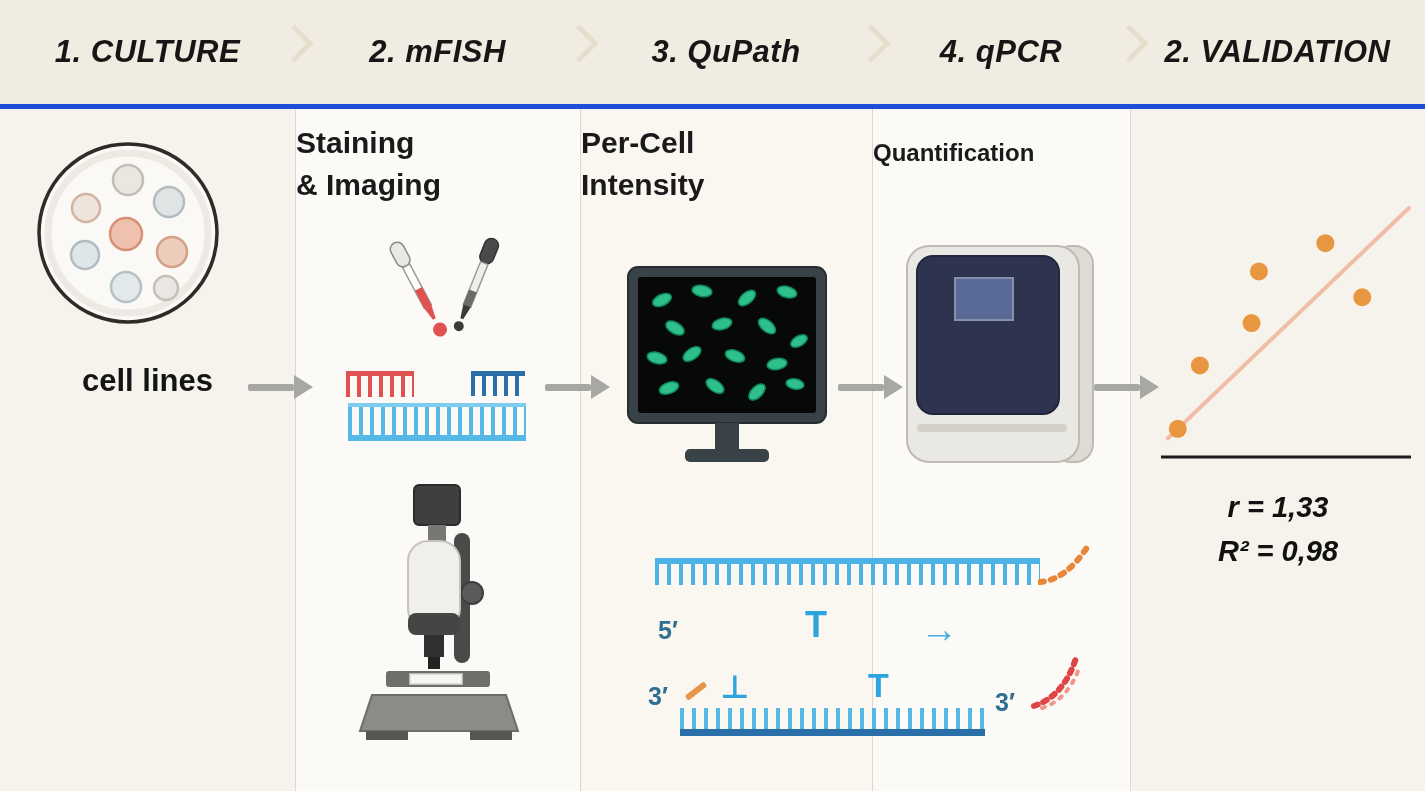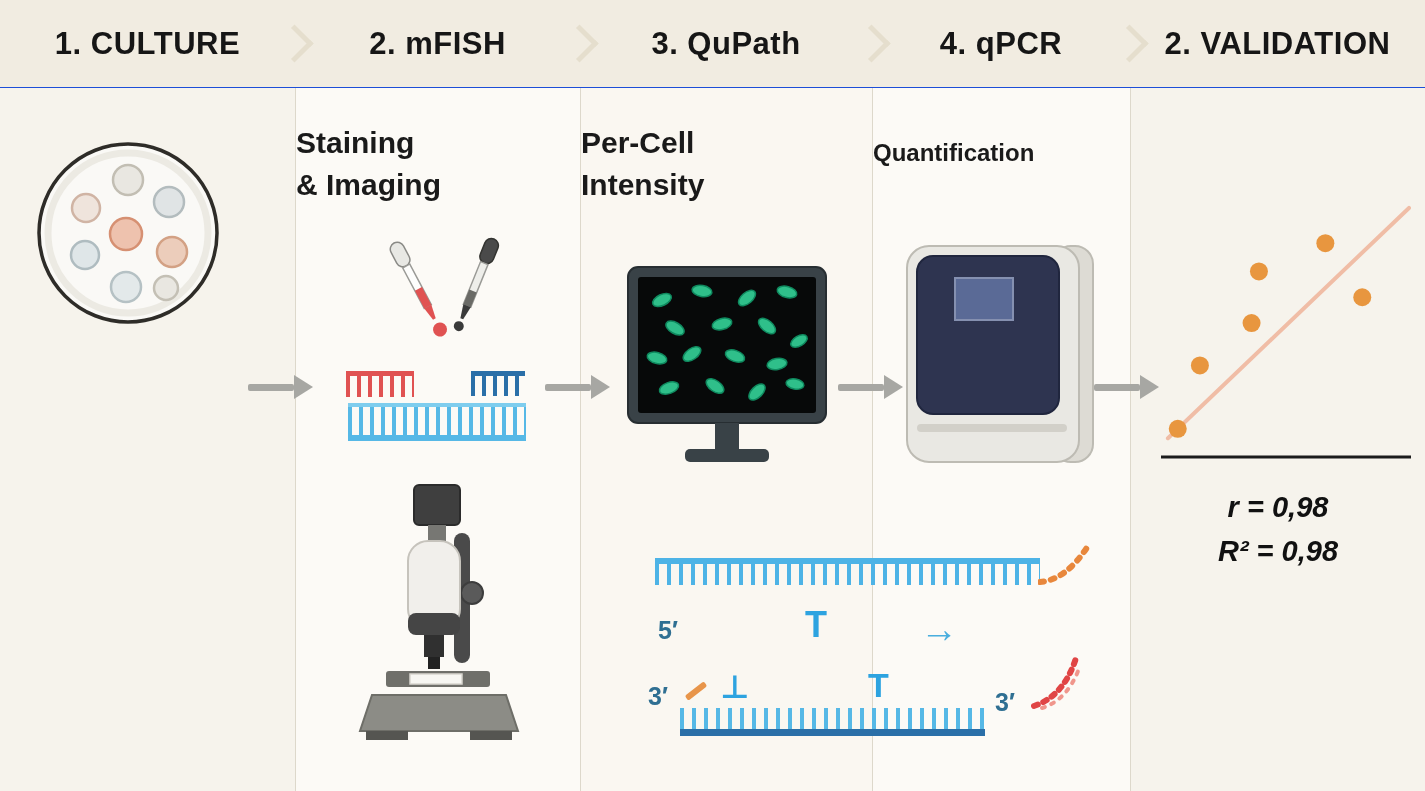--- a/index.html
+++ b/index.html
@@ -1,23 +1,23 @@
 <!DOCTYPE html>
 <html><head>
 <meta charset="utf-8">
 <style>
   * { box-sizing: border-box; margin: 0; padding: 0; }
   body { font-family: "Liberation Sans", "DejaVu Sans", sans-serif; background: #ffffff; }
 
   .figure { position: relative; width: 1425px; height: 791px; background: #f6f3ec; overflow: hidden; }
 
   
-  .steps { position: absolute; top: 0; left: 0; width: 100%; height: 88px;
+  .steps { position: absolute; top: 0; left: 0; width: 100%; height: 109px;
            display: flex; align-items: center; background: #f1ece1;
-           border-bottom: 1px solid #1d4ed8; z-index: 2; }
+           border-bottom: 5px solid #1d4ed8; z-index: 2; font-style: italic; }
   .step { position: relative; height: 100%; display: flex; align-items: center; justify-content: center;
           font-size: 31px; font-weight: 700; color: #161616; letter-spacing: .5px; }
   .step.w1 { width: 295px; } .step.w2 { width: 285px; justify-content: center; } .step.w3 { width: 292px; text-align: center; }
   .step.w4 { width: 258px; } .step.w5 { width: 295px; }
   .step:not(.w5)::after { content: ""; position: absolute; right: -13px; top: 30px;
           width: 22px; height: 22px; border-top: 5px solid #e5decd; border-right: 5px solid #e5decd;
           transform: rotate(45deg); }
 
   
   .cols { position: absolute; top: 88px; left: 0; right: 0; bottom: 0; display: flex; }
@@ -128,20 +128,21 @@
           <circle cx="53" cy="70" r="14" fill="#efe4dc" stroke="#d0b4a4"></circle>
           <circle cx="136" cy="64" r="15" fill="#e0e4e5" stroke="#b3bcbe"></circle>
           <circle cx="93" cy="96" r="16" fill="#eec2ae" stroke="#d69072"></circle>
           <circle cx="139" cy="114" r="15" fill="#eccdbb" stroke="#d3a184"></circle>
           <circle cx="52" cy="117" r="14" fill="#dfe6e8" stroke="#afbcc0"></circle>
           <circle cx="93" cy="149" r="15" fill="#e3e9ea" stroke="#b5c1c4"></circle>
           <circle cx="133" cy="150" r="12" fill="#e9e7e1" stroke="#c4c0b5"></circle>
         </g>
       </svg>
       <div class="culture-caption">
+        <div>cell lines</div>
       </div>
     </section>
 
     <section class="col col2">
       <div class="subtitle">
         <div>Staining</div>
         <div>&amp; Imaging</div>
       </div>
       <svg class="pipettes" width="205" height="130" viewBox="0 0 205 130">
         <g transform="translate(58,10) rotate(-28)">
@@ -228,21 +229,21 @@
         <line class="axis" x1="14" y1="257" x2="264" y2="257"></line>
       <line x1="20.92" y1="238.25" x2="262" y2="7.949999999999989" class="trendline"></line>
           <circle cx="30.759999999999998" cy="228.85" r="9" class="dot"></circle>
           <circle cx="52.9" cy="165.4" r="9" class="dot"></circle>
           <circle cx="104.56" cy="123.1" r="9" class="dot"></circle>
           <circle cx="111.94" cy="71.4" r="9" class="dot"></circle>
           <circle cx="178.35999999999999" cy="43.19999999999996" r="9" class="dot"></circle>
           <circle cx="215.26" cy="97.25" r="9" class="dot"></circle>
         </svg>
       <div class="rstats">
-        <div>r = 0,98</div>
+        <div>r = 1,33</div>
         <div>R² = 0,98</div>
       </div>
     </section>
   </div>
 
   <div class="flow-arrow a1">
       <span class="shaft"></span>
       <span class="head"></span>
     </div>
   <div class="flow-arrow a2">

